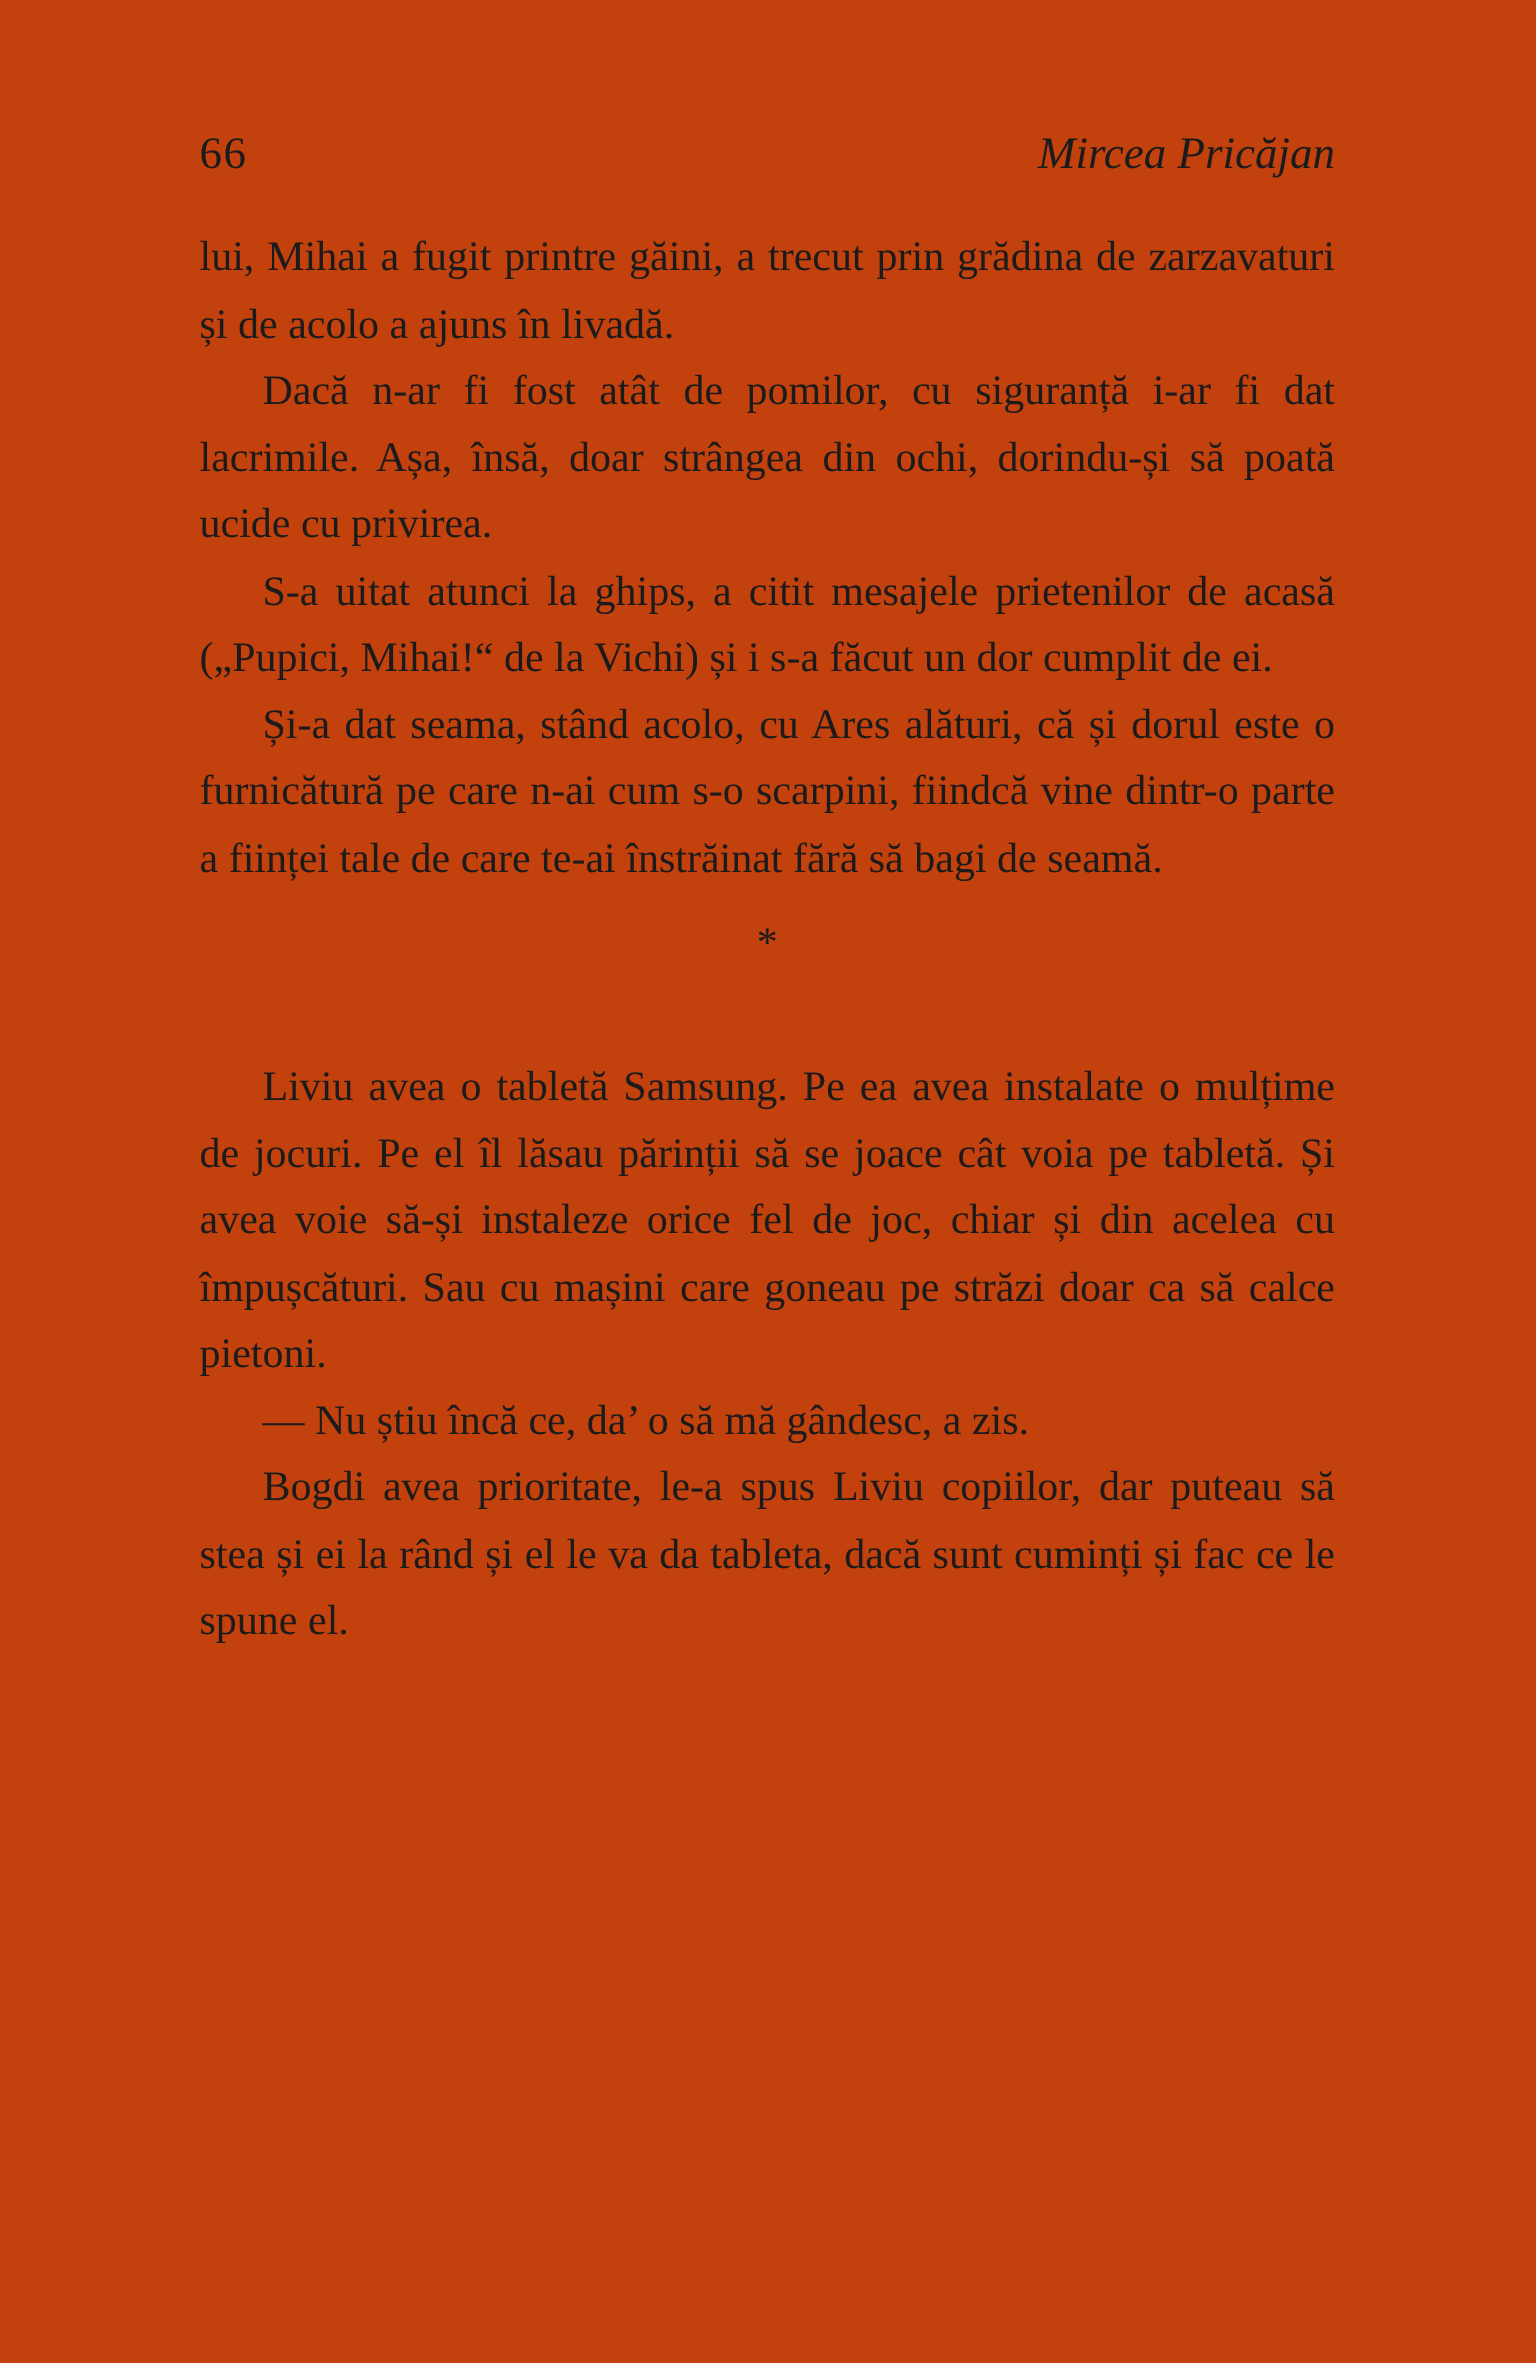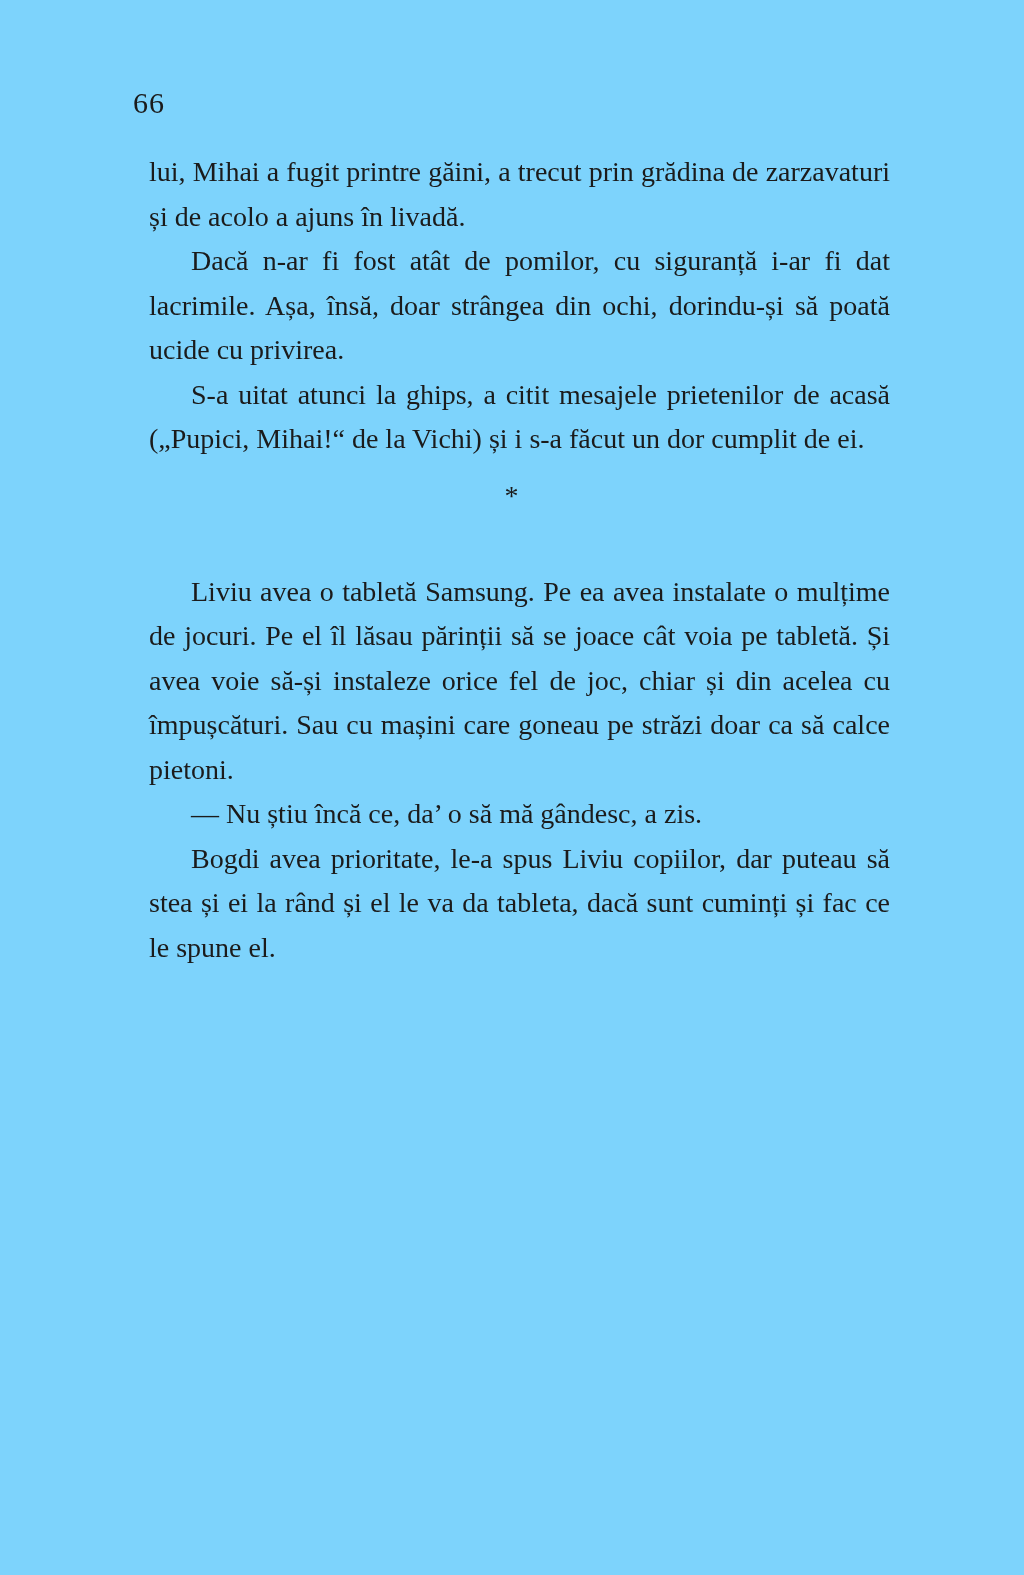--- a/index.html
+++ b/index.html
@@ -4,21 +4,21 @@
 <style>
   * { margin: 0; padding: 0; box-sizing: border-box; }
   html, body {
     width: 1024px;
     background: #ffffff;
   }
   .page {
     position: relative;
     width: 1024px;
     height: 1575px;
-    background: #7dd3fc;
+    background: #c2410c;
     color: #1b1b1b;
     font-family: "Liberation Serif", "DejaVu Serif", serif;
     padding: 86px 134px 0 133px;
     overflow: hidden;
   }
   .page-header {
     display: flex;
     justify-content: space-between;
     align-items: baseline;
     font-size: 30px;
@@ -30,51 +30,52 @@
   }
   .running-title {
     font-style: italic;
   }
   .body-text p {
     font-size: 28px;
     line-height: 44.5px;
     text-align: justify;
     text-indent: 42px;
     color: #1b1b1b;
-    margin-left: 16px;
   }
   .body-text p.no-indent {
     text-indent: 0;
   }
   .separator {
     text-align: center;
     font-size: 28px;
     line-height: 44px;
     margin: 12px 0 52px 0;
   }
 </style>
 </head>
 <body>
 
 <div class="page">
 
   <header class="page-header">
     <span class="page-number">66</span>
+    <span class="running-title">Mircea Pricăjan</span>
   </header>
 
   <main class="body-text">
 
     <p class="no-indent">lui, Mihai a fugit printre găini, a trecut prin grădina de zarzavaturi și de acolo a ajuns în livadă.</p>
 
 
 
     <p>Dacă n-ar fi fost atât de pomilor, cu siguranță i-ar fi dat lacrimile. Așa, însă, doar strângea din ochi, dorindu-și să poată ucide cu privirea.</p>
 
     <p>S-a uitat atunci la ghips, a citit mesajele prietenilor de acasă („Pupici, Mihai!“ de la Vichi) și i s-a făcut un dor cumplit de ei.</p>
 
+    <p>Și-a dat seama, stând acolo, cu Ares alături, că și dorul este o furnicătură pe care n-ai cum s-o scarpini, fiindcă vine dintr-o parte a ființei tale de care te-ai înstrăinat fără să bagi de seamă.</p>
 
     <div class="separator">*</div>
 
     <p>Liviu avea o tabletă Samsung. Pe ea avea instalate o mulțime de jocuri. Pe el îl lăsau părinții să se joace cât voia pe tabletă. Și avea voie să-și instaleze orice fel de joc, chiar și din acelea cu împușcături. Sau cu mașini care goneau pe străzi doar ca să calce pietoni.</p>
 
     <p>— Nu știu încă ce, da’ o să mă gândesc, a zis.</p>
 
     <p>Bogdi avea prioritate, le-a spus Liviu copiilor, dar puteau să stea și ei la rând și el le va da tableta, dacă sunt cuminți și fac ce le spune el.</p>
 
   </main>

